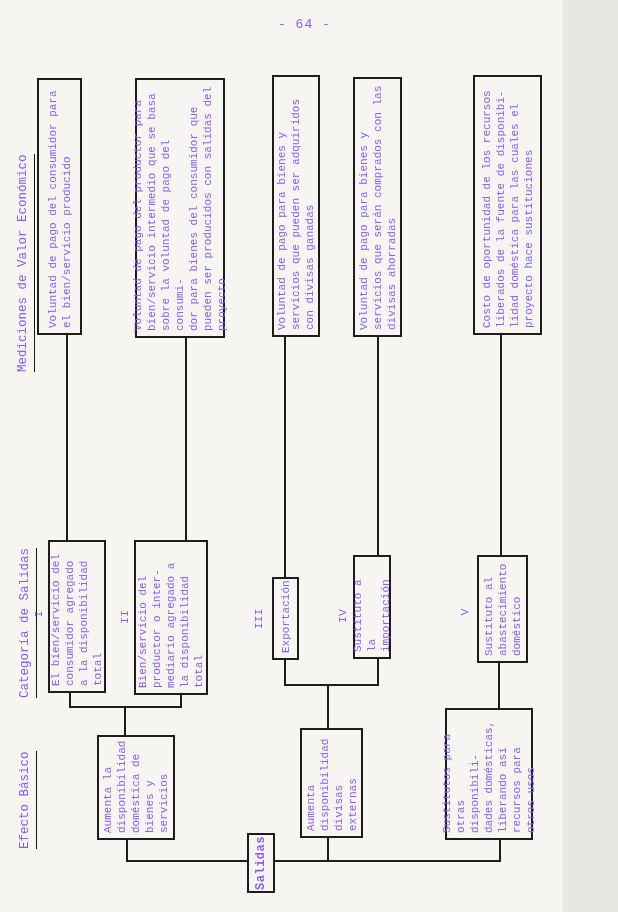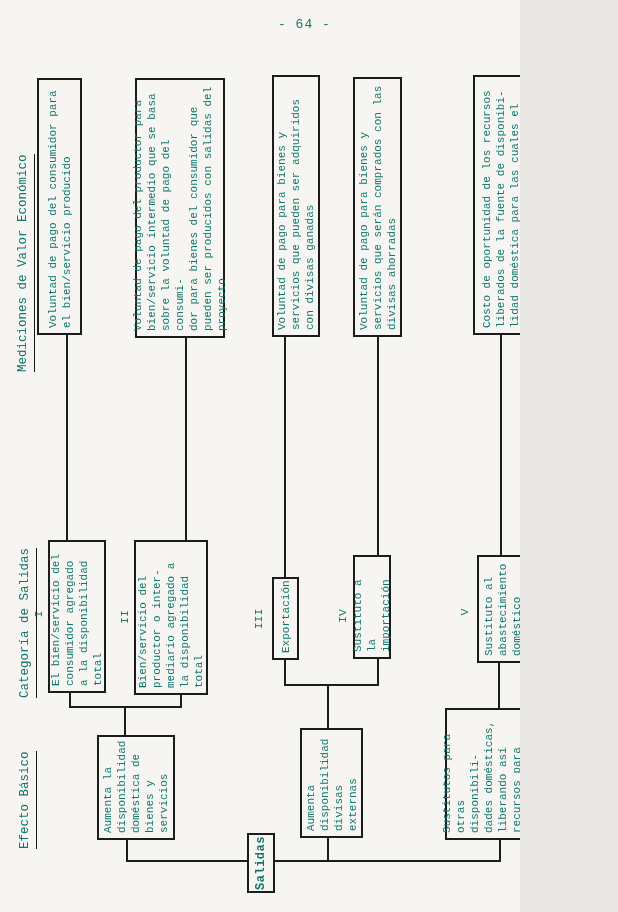--- a/index.html
+++ b/index.html
@@ -2,22 +2,22 @@
 <html><head>
 <meta charset="utf-8">
 <style>
   html,body{margin:0;padding:0;}
   body{
     width:618px;height:912px;
     background:#e8e7e3;
     font-family:"Liberation Mono","DejaVu Sans Mono",monospace;
   }
   .sheet{
-    position:relative;width:520px;height:912px;overflow:hidden;
-    background:#f6f5f1;color:#0f766e;
+    position:relative;width:563px;height:912px;overflow:hidden;
+    background:#f6f5f1;color:#8b5cf6;
   }
   
   .vbox{
     position:absolute;
     transform-origin:0 0;
     transform:rotate(-90deg);
     box-sizing:border-box;
   }
   .box{
     border:2px solid #1c1c1c;

